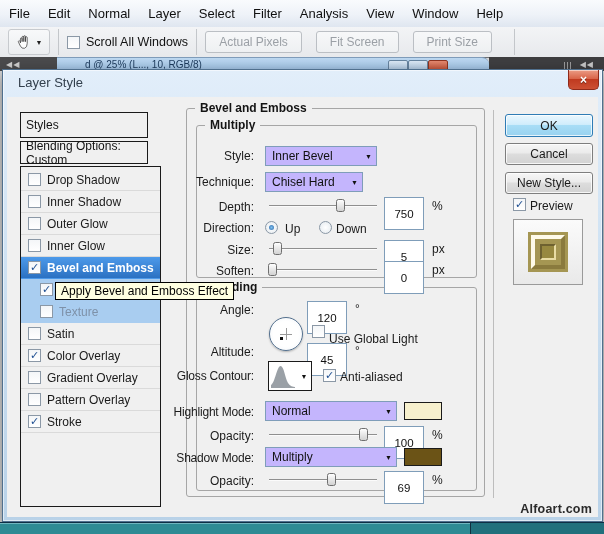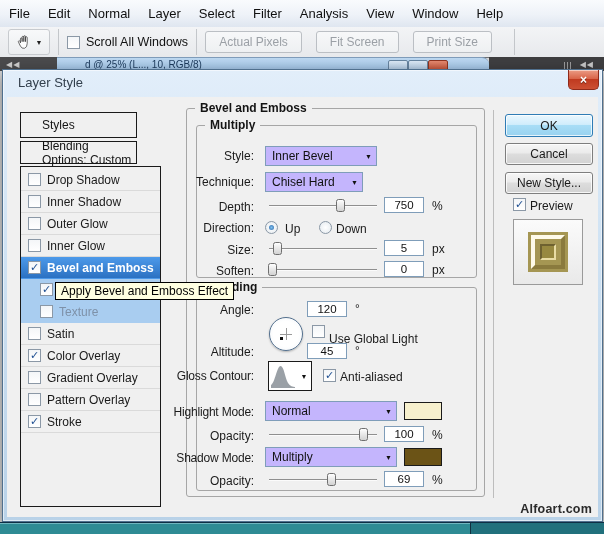--- a/index.html
+++ b/index.html
@@ -24,40 +24,40 @@
   .wbtn.m{left:331px;} .wbtn.x2{left:351px;}
   .wbtn.c{left:371px;background:linear-gradient(#e58a70,#bf4a2f);border-color:#8e3420;}
   .panelR{position:absolute;left:489px;top:57px;width:115px;height:14px;background:#3e3e40;color:#c8c8c8;font-size:8px;display:flex;align-items:center;justify-content:flex-end;gap:7px;padding-right:10px;box-sizing:border-box;letter-spacing:1px;}
   
   .dialog{position:absolute;left:2px;top:69px;width:601px;height:453px;box-sizing:border-box;border:1px solid #50708e;background:linear-gradient(180deg,#e2eefa 0%,#cfe2f3 40%,#b9d2e8 100%);box-shadow:inset 0 0 0 1px rgba(255,255,255,.55),0 5px 14px rgba(0,0,0,.45);}
   .dlg-title{position:absolute;left:15px;top:0;height:26px;line-height:26px;font-size:13px;color:#33404d;}
   .dlg-close{position:absolute;right:3px;top:0;width:31px;height:20px;box-sizing:border-box;border:1px solid #8e2a1a;border-top:none;border-radius:0 0 5px 5px;background:linear-gradient(#eb9c85 0%,#d9654a 45%,#c03a20 50%,#cc4f33 100%);display:flex;align-items:center;justify-content:center;box-shadow:inset 0 1px 0 rgba(255,255,255,.5);}
   .dlg-close span{color:#fff;font-size:12px;font-weight:700;line-height:12px;text-shadow:0 1px 1px rgba(0,0,0,.45);}
   .dlg-content{position:absolute;left:4px;top:27px;right:4px;bottom:4px;background:#f0f0f0;}
   
-  .sb-box{position:absolute;left:13px;width:117px;box-sizing:border-box;border:1px solid #1a1a1a;display:flex;align-items:center;padding-left:21px;font-size:12px;color:#141414;background:#f0f0f0;}
+  .sb-box{position:absolute;left:13px;width:128px;box-sizing:border-box;border:1px solid #1a1a1a;display:flex;align-items:center;padding-left:5px;font-size:12px;color:#141414;background:#f0f0f0;}
   .sb-styles{top:15px;height:26px;}
   .sb-blend{top:44px;height:23px;}
   .sb-list{position:absolute;left:13px;top:69px;width:141px;height:341px;box-sizing:border-box;border:1px solid #1a1a1a;background:#f0f0f0;padding-top:2px;}
   .li{height:22px;box-sizing:border-box;display:flex;align-items:center;padding-left:7px;gap:6px;border-bottom:1px solid #dadada;font-size:12px;color:#1a1a1a;}
   .li.sub{padding-left:19px;background:#a9cdf0;border-bottom-color:transparent;color:#7e91a8;}
   .li.sel{background:linear-gradient(#4d9aea,#2b71c2);border-bottom-color:transparent;color:#ffffff;font-weight:700;}
   .tooltip{position:absolute;left:48px;top:185px;height:18px;box-sizing:border-box;background:#ffffe1;border:1px solid #000;font-size:12px;color:#000;display:flex;align-items:center;padding:0 5px;white-space:nowrap;z-index:30;}
   
   .gb{position:absolute;box-sizing:border-box;border:1px solid #a6a6a6;border-radius:3px;}
   .gb-outer{left:179px;top:11px;width:299px;height:389px;}
   .gb-struct{left:189px;top:28px;width:281px;height:153px;}
   .gb-shade{left:189px;top:190px;width:281px;height:204px;}
   .legend{position:absolute;top:-8px;left:8px;background:#f0f0f0;padding:0 5px;font-size:12px;font-weight:700;color:#141414;white-space:nowrap;}
   
   .lab{position:absolute;width:76px;text-align:right;font-size:12px;color:#1b1b1b;white-space:nowrap;}
   .labw{position:absolute;width:96px;text-align:right;font-size:12px;color:#1b1b1b;white-space:nowrap;letter-spacing:-0.2px;}
   .combo{position:absolute;box-sizing:border-box;height:20px;border:1px solid #7f9db9;background:#c4b5fd;display:flex;align-items:center;padding-left:6px;font-size:12px;color:#111;}
   .combo .ca{position:absolute;right:4px;top:50%;transform:translateY(-50%);font-style:normal;font-size:7px;color:#111;}
-  .vbox{position:absolute;box-sizing:border-box;width:40px;height:16px;border:1px solid #7f9db9;background:#fff;font-size:11.5px;color:#111;display:flex;align-items:center;justify-content:center;}
+  .vbox{position:absolute;box-sizing:border-box;width:40px;height:33px;border:1px solid #7f9db9;background:#fff;font-size:11.5px;color:#111;display:flex;align-items:center;justify-content:center;}
   .unit{position:absolute;font-size:12px;color:#1b1b1b;}
   .slider{position:absolute;width:108px;height:15px;}
   .slider::before{content:"";position:absolute;left:0;right:0;top:7px;height:1px;background:#8f8f8f;box-shadow:0 1px 0 #fbfbfb;}
   .thumb{position:absolute;top:1px;width:9px;height:13px;box-sizing:border-box;margin-left:-4px;background:linear-gradient(#fefefe,#d2d2d2);border:1px solid #6f6f6f;border-radius:2.5px;}
   .radio{position:absolute;width:13px;height:13px;box-sizing:border-box;border:1px solid #8b98a6;border-radius:50%;background:radial-gradient(#ffffff,#e3e9ee);}
   .radio i{position:absolute;left:3px;top:3px;width:5px;height:5px;border-radius:50%;background:radial-gradient(#7ec0ef,#2c66a8);}
   .ckabs{position:absolute;}
   .slab{position:absolute;font-size:12px;color:#1b1b1b;white-space:nowrap;text-align:right;}
   .dial{position:absolute;left:262px;top:220px;width:34px;height:34px;box-sizing:border-box;border:1px solid #54708e;border-radius:50%;background:radial-gradient(#ffffff 55%,#eef3f8);box-shadow:0 1px 2px rgba(0,0,0,.25);}
   .dial .ch{position:absolute;left:10px;top:16px;width:12px;height:1px;background:#9a9a9a;}

